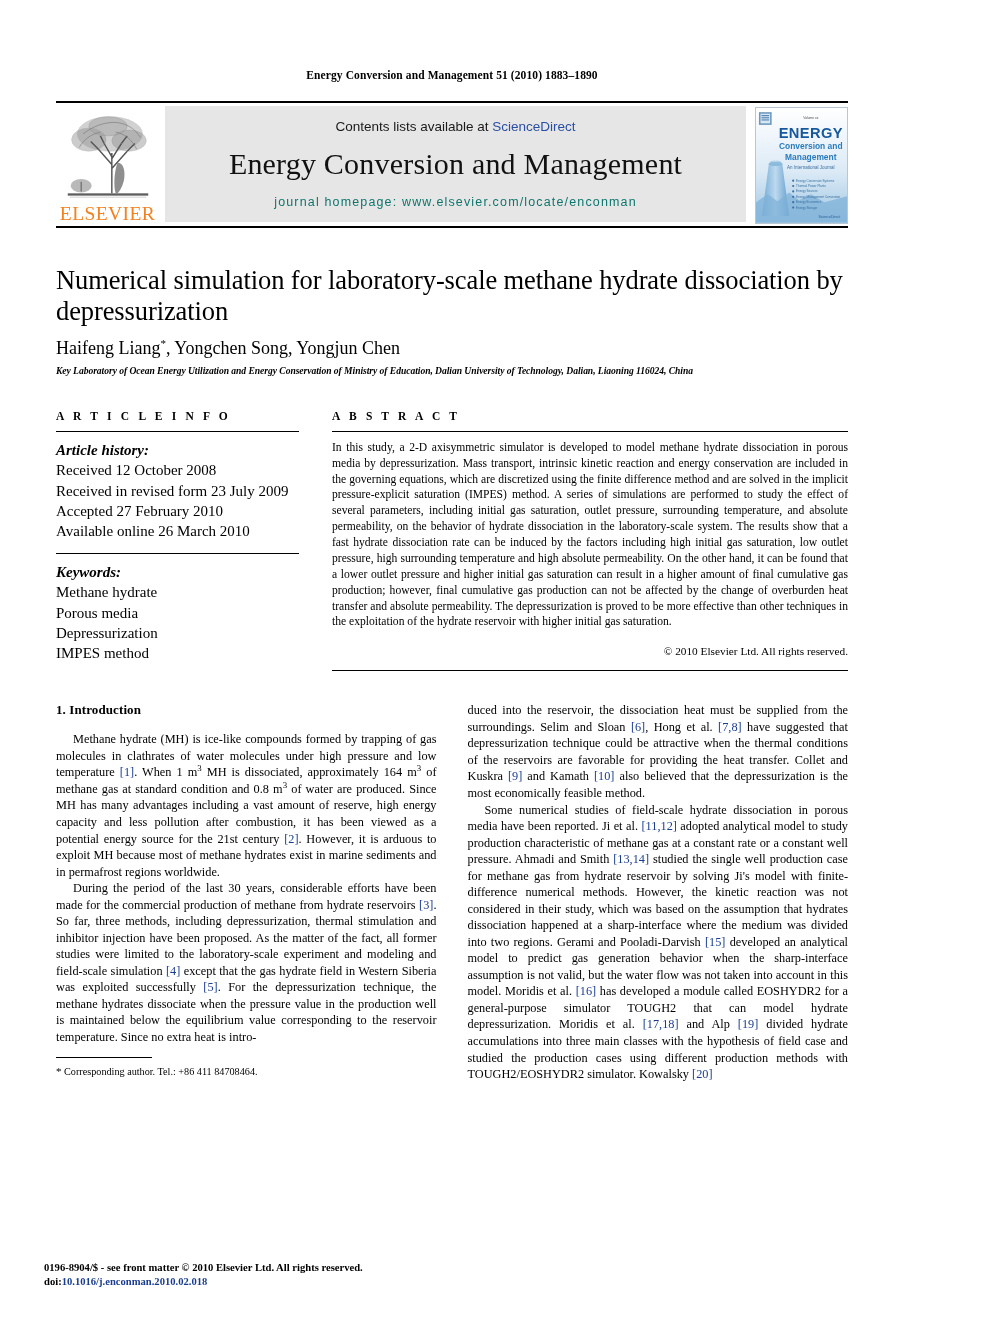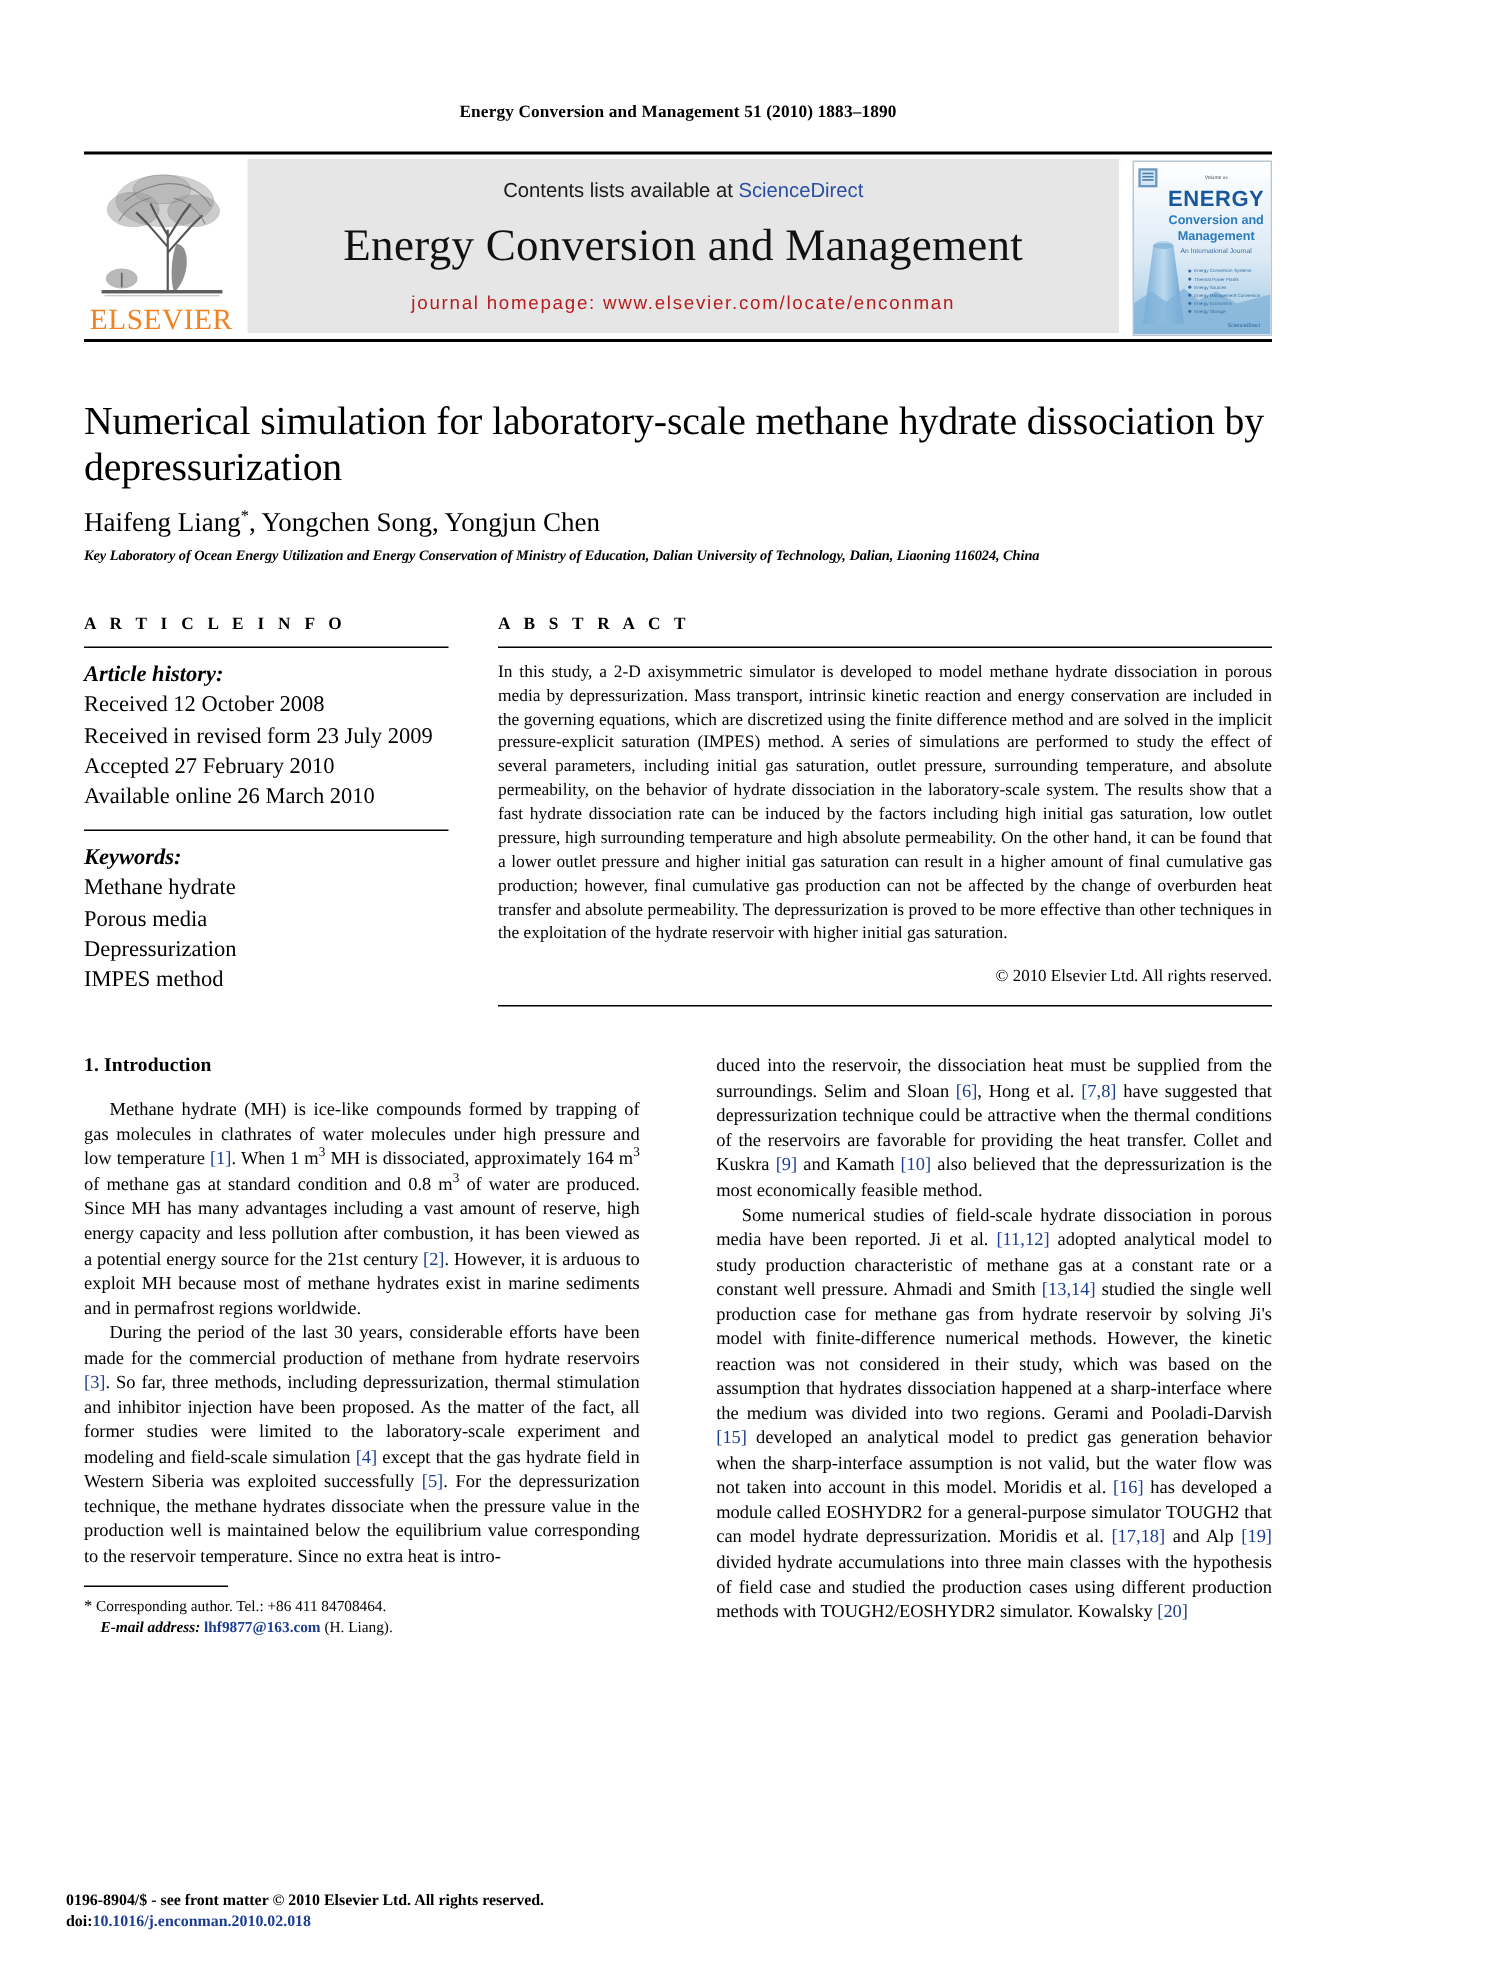--- a/index.html
+++ b/index.html
@@ -87,21 +87,21 @@
   .banner-title {
     font-family: "Liberation Serif", serif;
     font-size: 30px;
     color: #111;
     letter-spacing: .2px;
     line-height: 1;
   }
   .banner-homepage {
     font-family: "Liberation Sans", sans-serif;
     font-size: 12.5px;
-    color: #b91c1c;
+    color: #0f766e;
     letter-spacing: 1.15px;
   }
   .cover-thumb {
     flex: 0 0 96px;
     width: 96px;
     display: flex;
     align-items: center;
     justify-content: flex-end;
     padding-top: 2px;
     box-sizing: border-box;
@@ -197,21 +197,21 @@
   }
   .abstract-bottom-rule {
     border-top: 1.6px solid #000;
     margin-top: 13px;
   }
 
   
   .body-cols {
     margin-top: 31px;
     display: flex;
-    gap: 51px;
+    gap: 31px;
     position: relative;
   }
   .bcol {
     flex: 1 1 0;
     width: 0;
   }
   .h2 {
     font-family: "Liberation Serif", serif;
     font-weight: bold;
     font-size: 13px;
@@ -417,21 +417,20 @@
     <div class="bcol">
       <div class="h2">1. Introduction</div>
 
       <p class="para"><span>Methane hydrate (MH) is ice-like compounds formed by trapping of gas molecules in clathrates of water molecules under high pressure and low temperature </span><span class="ref">[1]</span><span>. When 1 m</span><sup>3</sup><span> MH is dissociated, approximately 164 m</span><sup>3</sup><span> of methane gas at standard condition and 0.8 m</span><sup>3</sup><span> of water are produced. Since MH has many advantages including a vast amount of reserve, high energy capacity and less pollution after combustion, it has been viewed as a potential energy source for the 21st century </span><span class="ref">[2]</span><span>. However, it is arduous to exploit MH because most of methane hydrates exist in marine sediments and in permafrost regions worldwide.</span></p>
 
       <p class="para"><span>During the period of the last 30 years, considerable efforts have been made for the commercial production of methane from hydrate reservoirs </span><span class="ref">[3]</span><span>. So far, three methods, including depressurization, thermal stimulation and inhibitor injection have been proposed. As the matter of the fact, all former studies were limited to the laboratory-scale experiment and modeling and field-scale simulation </span><span class="ref">[4]</span><span> except that the gas hydrate field in Western Siberia was exploited successfully </span><span class="ref">[5]</span><span>. For the depressurization technique, the methane hydrates dissociate when the pressure value in the production well is maintained below the equilibrium value corresponding to the reservoir temperature. Since no extra heat is intro-</span></p>
 
       <div class="footnote">
         <div class="footnote-rule"></div>
         <div class="footnote-line"><span class="star">*</span> <span>Corresponding author. Tel.: +86 411 84708464.</span></div>
-        <div class="footnote-line" style="padding-left:11px;text-indent:0"><span class="em">E-mail address:</span> <span class="mail">lhf9877@163.com</span> <span>(H. Liang).</span></div>
       </div>
     </div>
 
     <div class="bcol">
       <p class="para cont"><span>duced into the reservoir, the dissociation heat must be supplied from the surroundings. Selim and Sloan </span><span class="ref">[6]</span><span>, Hong et al. </span><span class="ref">[7,8]</span><span> have suggested that depressurization technique could be attractive when the thermal conditions of the reservoirs are favorable for providing the heat transfer. Collet and Kuskra </span><span class="ref">[9]</span><span> and Kamath </span><span class="ref">[10]</span><span> also believed that the depressurization is the most economically feasible method.</span></p>
 
       <p class="para"><span>Some numerical studies of field-scale hydrate dissociation in porous media have been reported. Ji et al. </span><span class="ref">[11,12]</span><span> adopted analytical model to study production characteristic of methane gas at a constant rate or a constant well pressure. Ahmadi and Smith </span><span class="ref">[13,14]</span><span> studied the single well production case for methane gas from hydrate reservoir by solving Ji's model with finite-difference numerical methods. However, the kinetic reaction was not considered in their study, which was based on the assumption that hydrates dissociation happened at a sharp-interface where the medium was divided into two regions. Gerami and Pooladi-Darvish </span><span class="ref">[15]</span><span> developed an analytical model to predict gas generation behavior when the sharp-interface assumption is not valid, but the water flow was not taken into account in this model. Moridis et al. </span><span class="ref">[16]</span><span> has developed a module called EOSHYDR2 for a general-purpose simulator TOUGH2 that can model hydrate depressurization. Moridis et al. </span><span class="ref">[17,18]</span><span> and Alp </span><span class="ref">[19]</span><span> divided hydrate accumulations into three main classes with the hypothesis of field case and studied the production cases using different production methods with TOUGH2/EOSHYDR2 simulator. Kowalsky </span><span class="ref">[20]</span></p>
     </div>
   </div>
 

